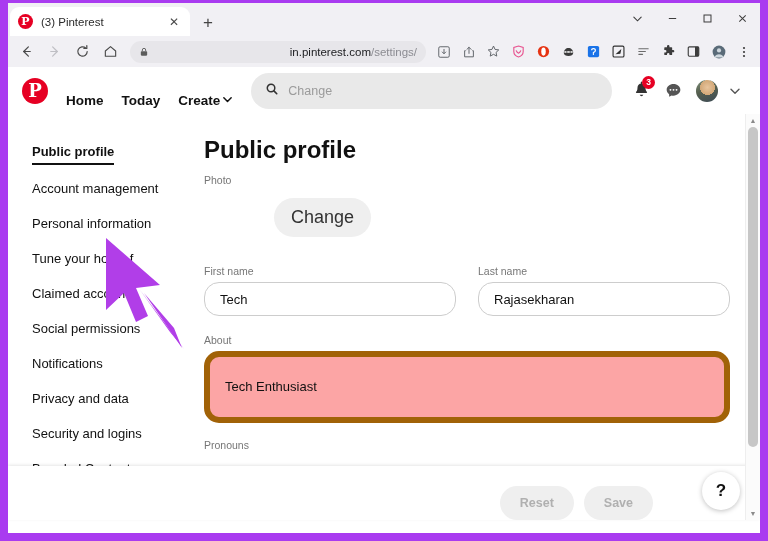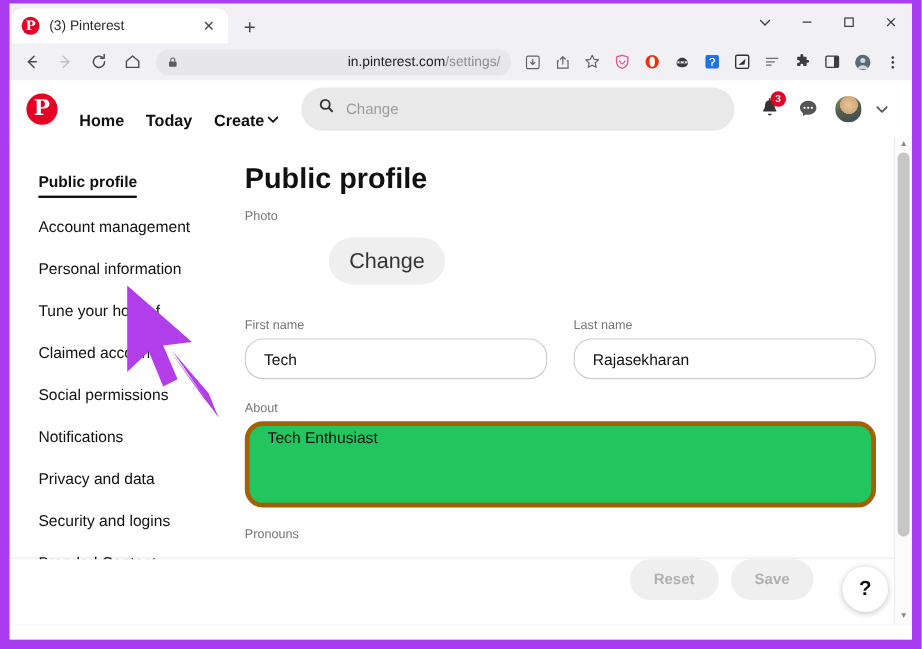--- a/index.html
+++ b/index.html
@@ -311,42 +311,42 @@
     height: 34px;
     display: flex;
     align-items: center;
     padding: 0 15px;
     box-sizing: border-box;
     font-size: 13px;
     color: #111;
     background: #fff;
   }
   .ta {
-    border: 4px solid #a16207;
+    border: 6px solid #a16207;
     border-radius: 15px;
     height: 72px;
-    padding: 2px 15px;
+    padding: 22px 15px;
     box-sizing: border-box;
     font-size: 13px;
     color: #111;
-    background: #22c55e;
+    background: #fca5a5;
   }
   .about-block { margin-bottom: 16px; }
 
   
   .actionbar {
     position: absolute;
     left: 0; right: 0; bottom: 0;
     height: 54px;
     background: #fff;
     box-shadow: 0 -1px 3px rgba(0,0,0,0.10);
     display: flex;
-    align-items: flex-start;
+    align-items: flex-end;
     justify-content: flex-end;
-    padding-right: 82px;
+    padding-right: 107px;
     box-sizing: border-box;
   }
   .abtn {
     border-radius: 20px;
     padding: 10px 20px;
     font-size: 12.5px;
     font-weight: bold;
     background: #efefef;
     color: #b0b0b0;
     margin-left: 10px;

